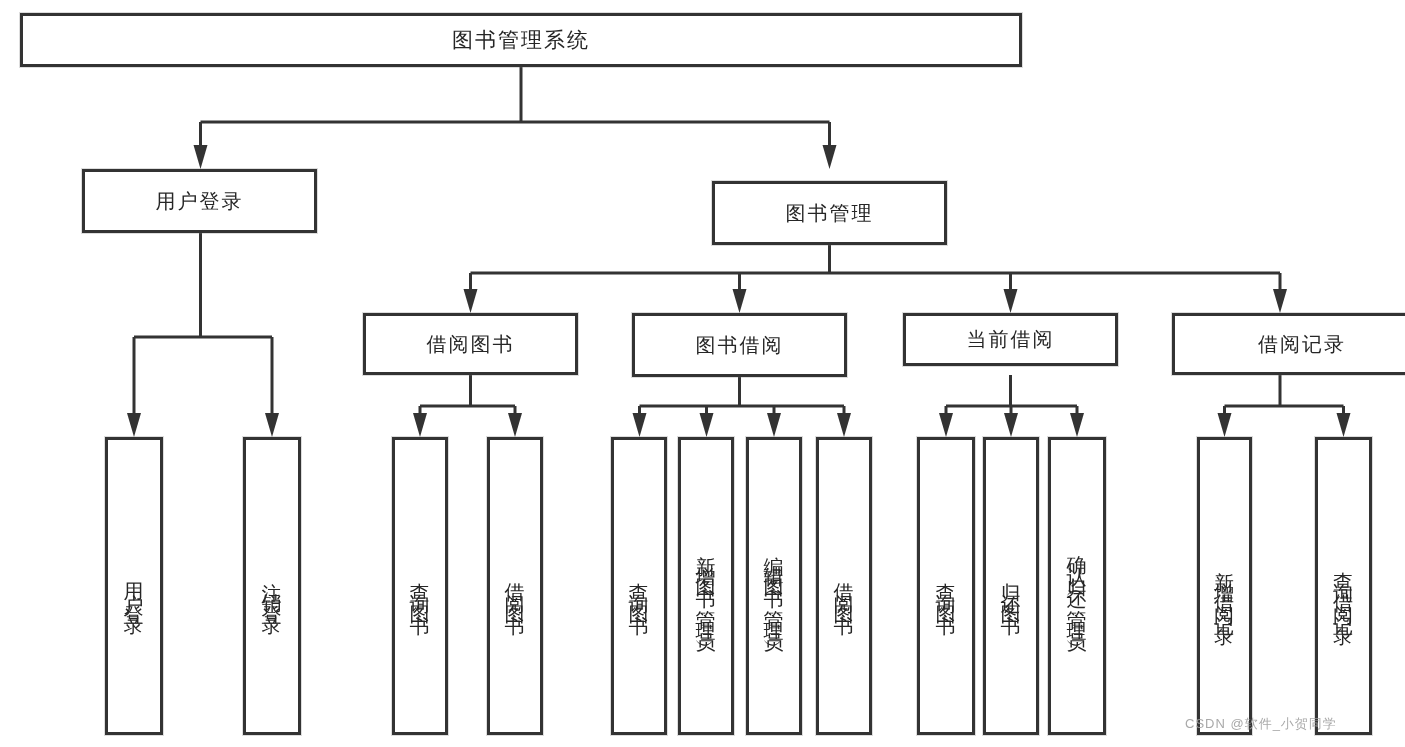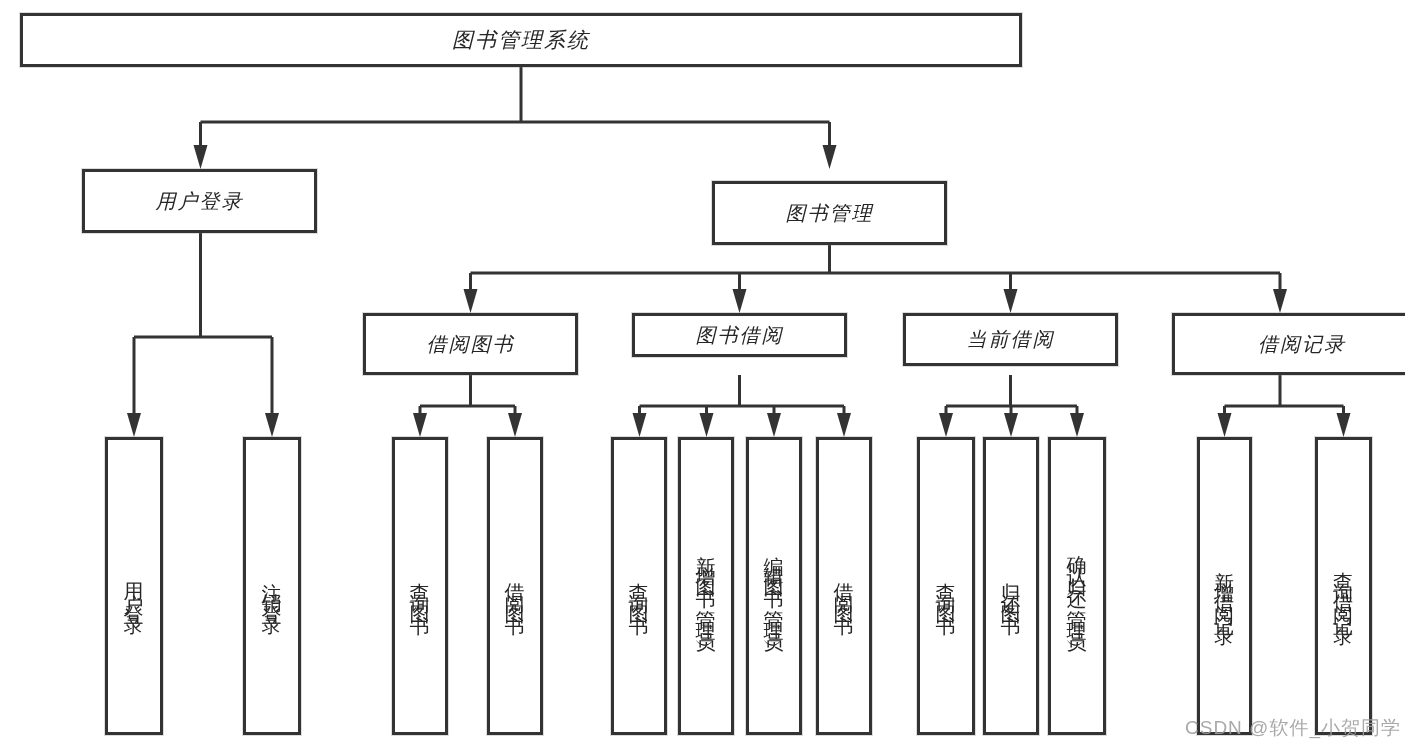--- a/index.html
+++ b/index.html
@@ -8,30 +8,30 @@
     font-family:"Liberation Sans","DejaVu Sans",sans-serif;
   }
   #canvas{position:absolute;left:0;top:0;width:1405px;height:747px;}
   svg.connectors{position:absolute;left:0;top:0;width:1405px;height:747px;z-index:1;}
   .node{
     position:absolute;box-sizing:border-box;background:#ffffff;
     border:3px solid #333333;color:#262626;z-index:2;
     display:flex;align-items:center;justify-content:center;
     box-shadow:0 0 0 1px rgba(120,120,120,0.25);
   }
-  .h-node{font-size:20px;letter-spacing:2px;white-space:nowrap;font-style:italic;}
+  .h-node{font-size:20px;letter-spacing:2px;white-space:nowrap;}
   .root-node{font-size:21px;}
   .v-node{
     writing-mode:vertical-rl;text-orientation:mixed;
     font-size:20px;letter-spacing:11px;line-height:1;
     padding-top:6px;
   }
   .watermark{
     position:absolute;z-index:3;left:1185px;top:715px;
-    font-size:19px;letter-spacing:1px;color:#a0a0a0;opacity:.9;
+    font-size:13px;letter-spacing:1px;color:#a0a0a0;opacity:.9;
     white-space:nowrap;
   }
 </style>
 </head>
 <body>
 
 <div id="canvas">
 
   <svg class="connectors" viewBox="0 0 1405 747" xmlns="http://www.w3.org/2000/svg" aria-hidden="true">
       <path d="M 521 67 V 122" stroke="#333333" stroke-width="3" fill="none"></path>
@@ -87,21 +87,21 @@
       <path d="M 1343.5 406 V 421" stroke="#333333" stroke-width="3" fill="none"></path>
       <polygon points="1336.5,413 1350.5,413 1343.5,437" fill="#333333"></polygon>
     </svg>
 
   <div class="node h-node root-node" style="left:20px;top:13px;width:1002px;height:54px;">图书管理系统</div>
 
   <div class="node h-node" style="left:82px;top:169px;width:235px;height:64px;">用户登录</div>
   <div class="node h-node" style="left:712px;top:181px;width:235px;height:64px;">图书管理</div>
 
   <div class="node h-node" style="left:363px;top:313px;width:215px;height:62px;">借阅图书</div>
-  <div class="node h-node" style="left:632px;top:313px;width:215px;height:44px;">图书借阅</div>
+  <div class="node h-node" style="left:632px;top:313px;width:215px;height:64px;">图书借阅</div>
   <div class="node h-node" style="left:903px;top:313px;width:215px;height:53px;">当前借阅</div>
   <div class="node h-node" style="left:1172px;top:313px;width:260px;height:62px;">借阅记录</div>
 
   <div class="node v-node" style="left:105px;top:437px;width:58px;height:298px;">用户登录</div>
   <div class="node v-node" style="left:243px;top:437px;width:58px;height:298px;">注销登录</div>
 
   <div class="node v-node" style="left:392px;top:437px;width:56px;height:298px;">查询图书</div>
   <div class="node v-node" style="left:487px;top:437px;width:56px;height:298px;">借阅图书</div>
 
   <div class="node v-node" style="left:611px;top:437px;width:56px;height:298px;">查询图书</div>

